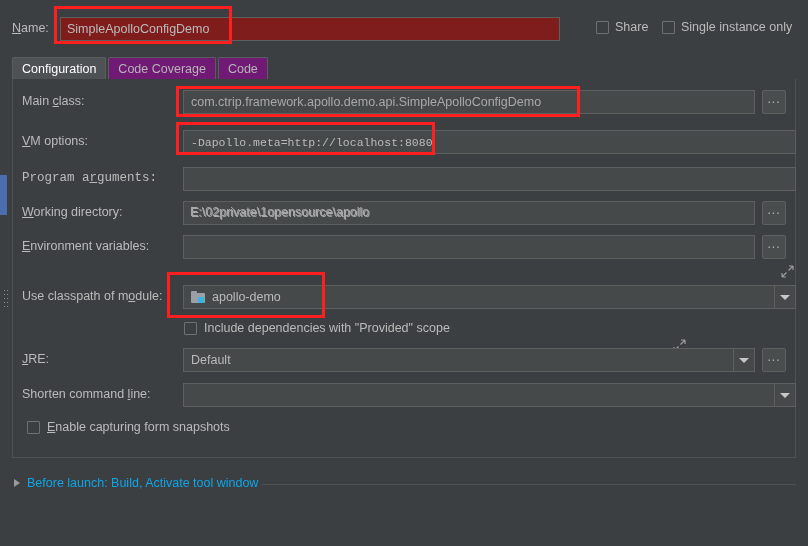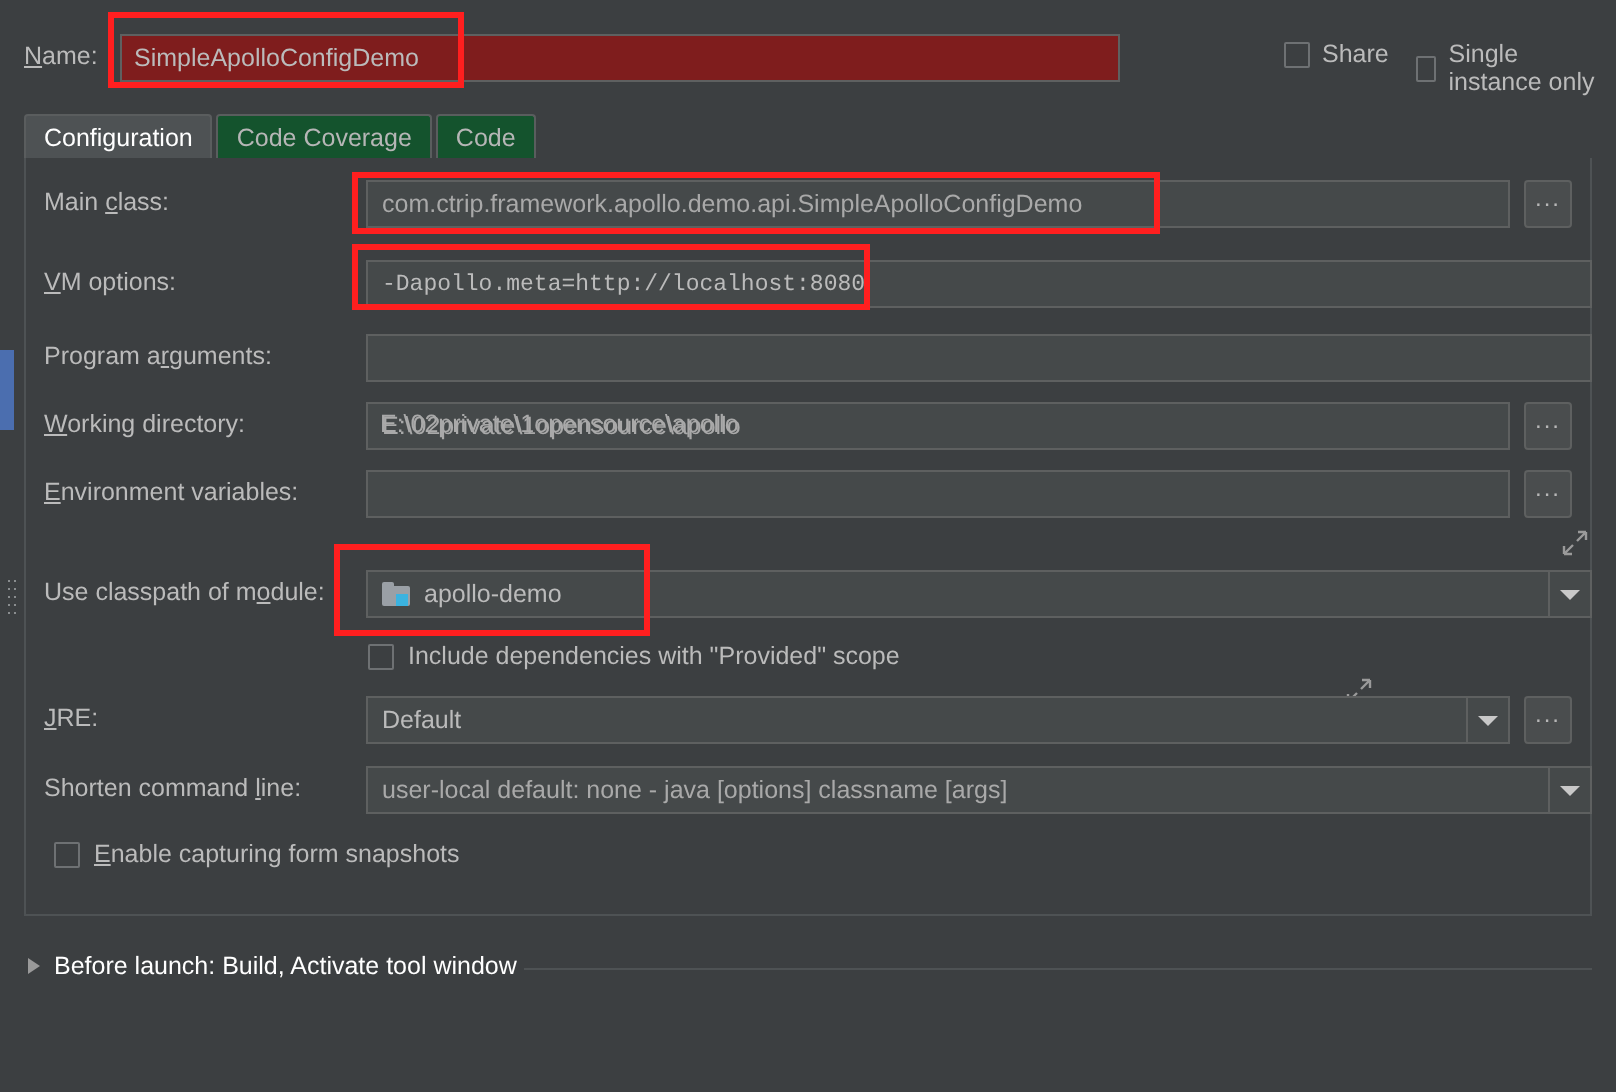--- a/index.html
+++ b/index.html
@@ -34,42 +34,42 @@
     background: #7f1d1d;
     border: 1px solid #5e6060;
     color: #bbbbbb;
     font-family: "Liberation Sans", sans-serif;
     font-size: 12.5px;
     padding: 0 6px;
     outline: none;
   }
   .chk-wrap {
     position: absolute; display: flex; align-items: center; gap: 6px;
-    top: 3px; font-size: 12.5px; color: #bbbbbb; margin-left: 46px;
+    top: 3px; font-size: 12.5px; color: #bbbbbb;
   }
   .cbox {
     width: 13px; height: 13px;
     border: 1px solid #6e7173;
     background: #3c3f41;
     display: inline-block;
     border-radius: 1px;
   }
 
   
   .tabs {
     position: absolute; left: 12px; top: 57px;
     display: flex; gap: 2px; align-items: flex-end;
   }
   .tab {
     height: 22px; padding: 0 9px;
     display: flex; align-items: center;
     font-size: 12.5px;
     border: 1px solid #5a5d5e;
     border-bottom: none;
-    background: #14532d;
+    background: #701a75;
     color: #b6b6b6;
     border-radius: 2px 2px 0 0;
   }
   .tab.active {
     background: #4e5254;
     color: #ffffff;
     border-color: #5a5d5e;
   }
 
   
@@ -186,21 +186,21 @@
   
   .inline-chk {
     position: absolute; display: flex; align-items: center; gap: 7px;
     font-size: 12.5px; color: #bbbbbb;
   }
 
   
   .before-launch {
     position: absolute; left: 14px; top: 476px;
     display: flex; align-items: center; gap: 7px;
-    font-size: 12.5px; color: #ffffff;
+    font-size: 12.5px; color: #0ea5e9;
   }
   .tri {
     width: 0; height: 0;
     border-top: 4px solid transparent;
     border-bottom: 4px solid transparent;
     border-left: 6px solid #9a9a9a;
   }
   .bl-line {
     position: absolute; left: 262px; top: 484px;
     width: 534px; height: 1px; background: #4e5254;
@@ -268,21 +268,21 @@
 
   <div class="row" style="top:130px; width:808px;">
     <span class="lbl"><u class="mn">V</u>M options:</span>
     <div class="fld mono" style="left:183px; width:613px;">-Dapollo.meta=http://localhost:8080</div>
     <svg class="expand-ico" style="right:14px;top:135px;position:absolute;" viewBox="0 0 13 13">
       <path d="M12 1 L8 1 M12 1 L12 5 M12 1 L7.5 5.5" stroke="#9a9a9a" fill="none" stroke-width="1.2"></path>
       <path d="M1 12 L5 12 M1 12 L1 8 M1 12 L5.5 7.5" stroke="#9a9a9a" fill="none" stroke-width="1.2"></path>
     </svg>
   </div>
 
-  <div class="row" style="top:167px; width:700px;">
+  <div class="row" style="top:167px; width:700px;font-family:Liberation Mono, monospace;">
     <span class="lbl">Program a<u class="mn">r</u>guments:</span>
     <div class="fld" style="left:183px; width:613px;"></div>
     <svg class="expand-ico" style="right:14px;top:172px;position:absolute;" viewBox="0 0 13 13">
       <path d="M12 1 L8 1 M12 1 L12 5 M12 1 L7.5 5.5" stroke="#9a9a9a" fill="none" stroke-width="1.2"></path>
       <path d="M1 12 L5 12 M1 12 L1 8 M1 12 L5.5 7.5" stroke="#9a9a9a" fill="none" stroke-width="1.2"></path>
     </svg>
   </div>
 
   <div class="row" style="top:201px; width:808px;">
     <span class="lbl"><u class="mn">W</u>orking directory:</span>
@@ -326,21 +326,20 @@
       <span class="combo-arrow">
           <b></b>
         </span>
     </div>
     <div class="browse" style="left:762px;">...</div>
   </div>
 
   <div class="row" style="top:383px; width:808px;">
     <span class="lbl">Shorten command <u class="mn">l</u>ine:</span>
     <div class="fld" style="left:183px; width:613px; padding-right:24px;">
-      <span>user-local default: none - java [options] classname [args]</span>
       <span class="combo-arrow">
           <b></b>
         </span>
     </div>
   </div>
 
   <div class="inline-chk" style="left:27px; top:420px;">
     <span class="cbox"></span>
     <span><u class="mn">E</u>nable capturing form snapshots</span>
   </div>

